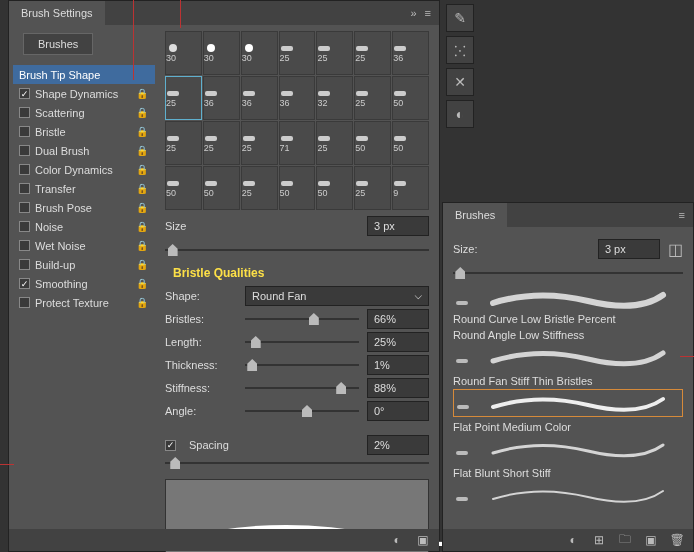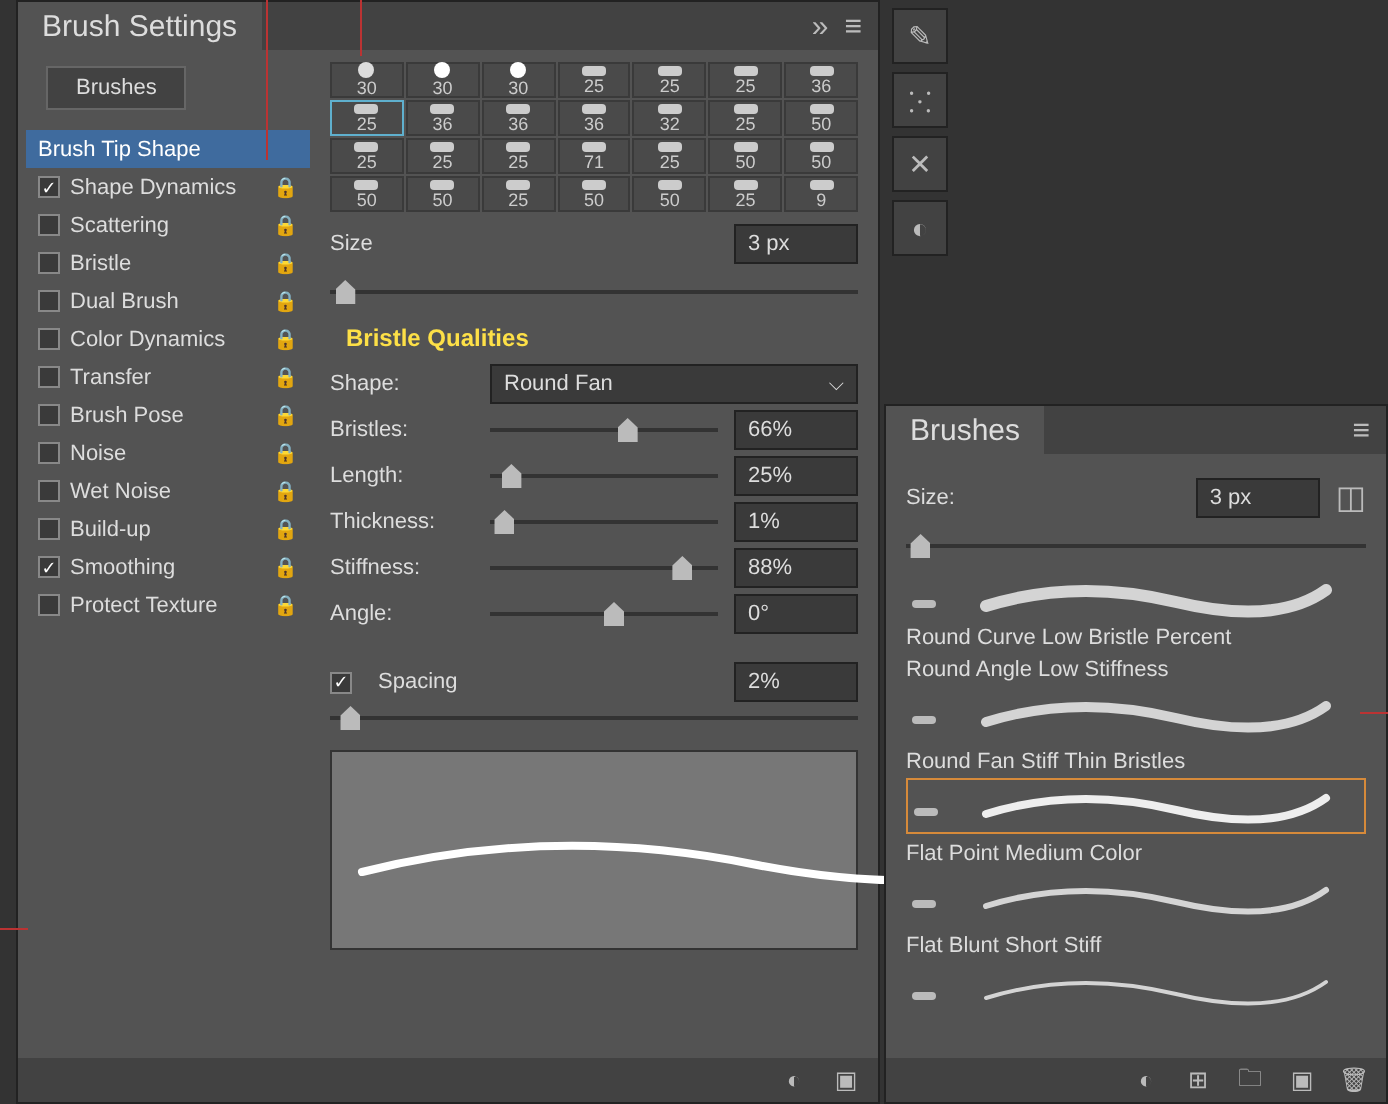--- a/index.html
+++ b/index.html
@@ -2,37 +2,37 @@
 <html><head>
 <meta charset="utf-8">
 <style>
 * { box-sizing: border-box; margin: 0; padding: 0; font-family: -apple-system, Arial, sans-serif; }
 body { background: #333; width: 694px; height: 552px; overflow: hidden; position: relative; }
 
 .panel { background: #535353; position: absolute; }
 .panel-left { left: 8px; top: 0; width: 432px; height: 552px; border: 1px solid #222; }
 .panel-right { left: 442px; top: 202px; width: 252px; height: 350px; border: 1px solid #222; }
 
-.panel-header { height: 24px; background: #424242; display: flex; align-items: center; font-size: 15px; color: #ddd; }
+.panel-header { height: 24px; background: #424242; display: flex; align-items: center; font-size: 11px; color: #ddd; }
 .tab { padding: 4px 12px; background: #535353; height: 24px; display: flex; align-items: center; }
 .header-icons { margin-left: auto; display: flex; gap: 8px; padding-right: 8px; }
 .header-icon { color: #bbb; cursor: pointer; }
 
 .panel-body { display: flex; height: calc(100% - 24px); }
 .sidebar { width: 150px; background: #535353; padding: 8px 4px; }
 .brushes-btn { background: #424242; border: 1px solid #666; color: #ddd; font-size: 11px; padding: 4px 14px; margin: 0 0 10px 10px; cursor: pointer; }
 .list-item { display: flex; align-items: center; font-size: 11px; color: #ddd; padding: 3px 6px; height: 19px; position: relative; }
 .list-item.selected { background: #3f6b9e; color: #fff; }
 .checkbox { width: 11px; height: 11px; border: 1px solid #888; background: #3a3a3a; margin-right: 5px; display: inline-flex; align-items: center; justify-content: center; font-size: 9px; color: #fff; }
 .checkbox.checked::before { content: "✓"; }
 .lock-icon { margin-left: auto; color: #999; font-size: 10px; }
 
 .main { flex: 1; padding: 6px 10px 6px 6px; }
 .tip-grid { display: grid; grid-template-columns: repeat(7, 1fr); gap: 1px; margin-bottom: 4px; }
-.tip-cell { background: #4a4a4a; height: 18px; display: flex; flex-direction: column; align-items: center; justify-content: center; font-size: 9px; color: #ccc; border: 1px solid #3a3a3a; cursor: pointer; }
+.tip-cell { background: #4a4a4a; height: 44px; display: flex; flex-direction: column; justify-content: center; font-size: 9px; color: #ccc; border: 1px solid #3a3a3a; cursor: pointer; }
 .tip-cell.sel { border: 1px solid #5fb0ce; }
 .tip-glyph { width: 14px; height: 10px; display: flex; align-items: center; justify-content: center; }
 .dot { width: 8px; height: 8px; border-radius: 50%; background: #ddd; }
 .dot.white { background: #fff; }
 .rect { width: 12px; height: 5px; border-radius: 2px; background: #ccc; }
 
 .size-row { display: flex; align-items: center; gap: 8px; margin: 6px 0; }
 .label { font-size: 11px; color: #ddd; width: 72px; }
 .label.left { text-align: left; width: auto; }
 .slider-track { flex: 1; height: 16px; position: relative; display: flex; align-items: center; }

